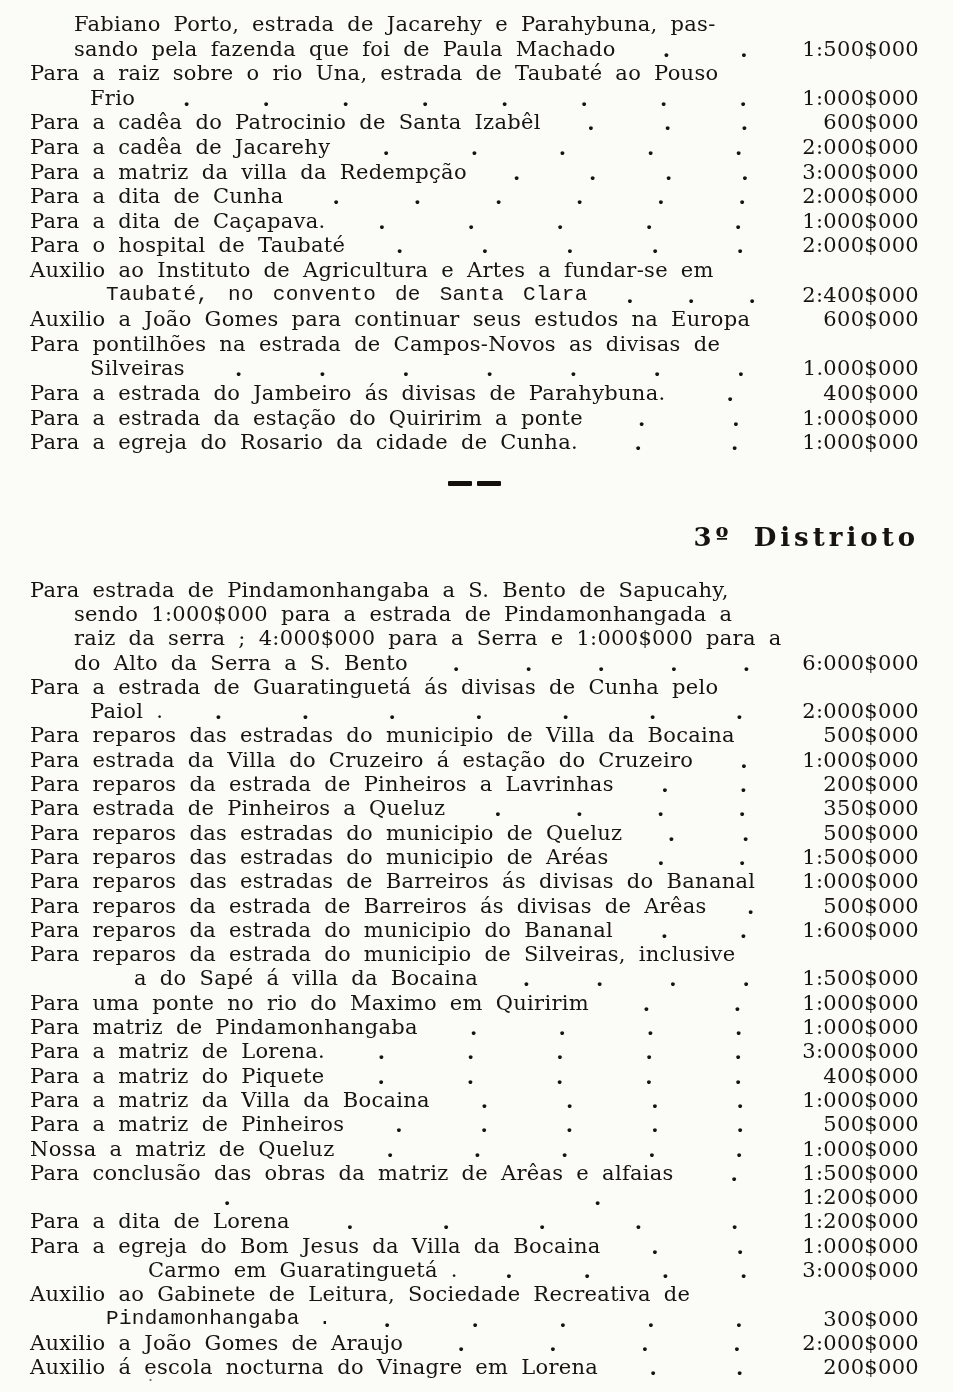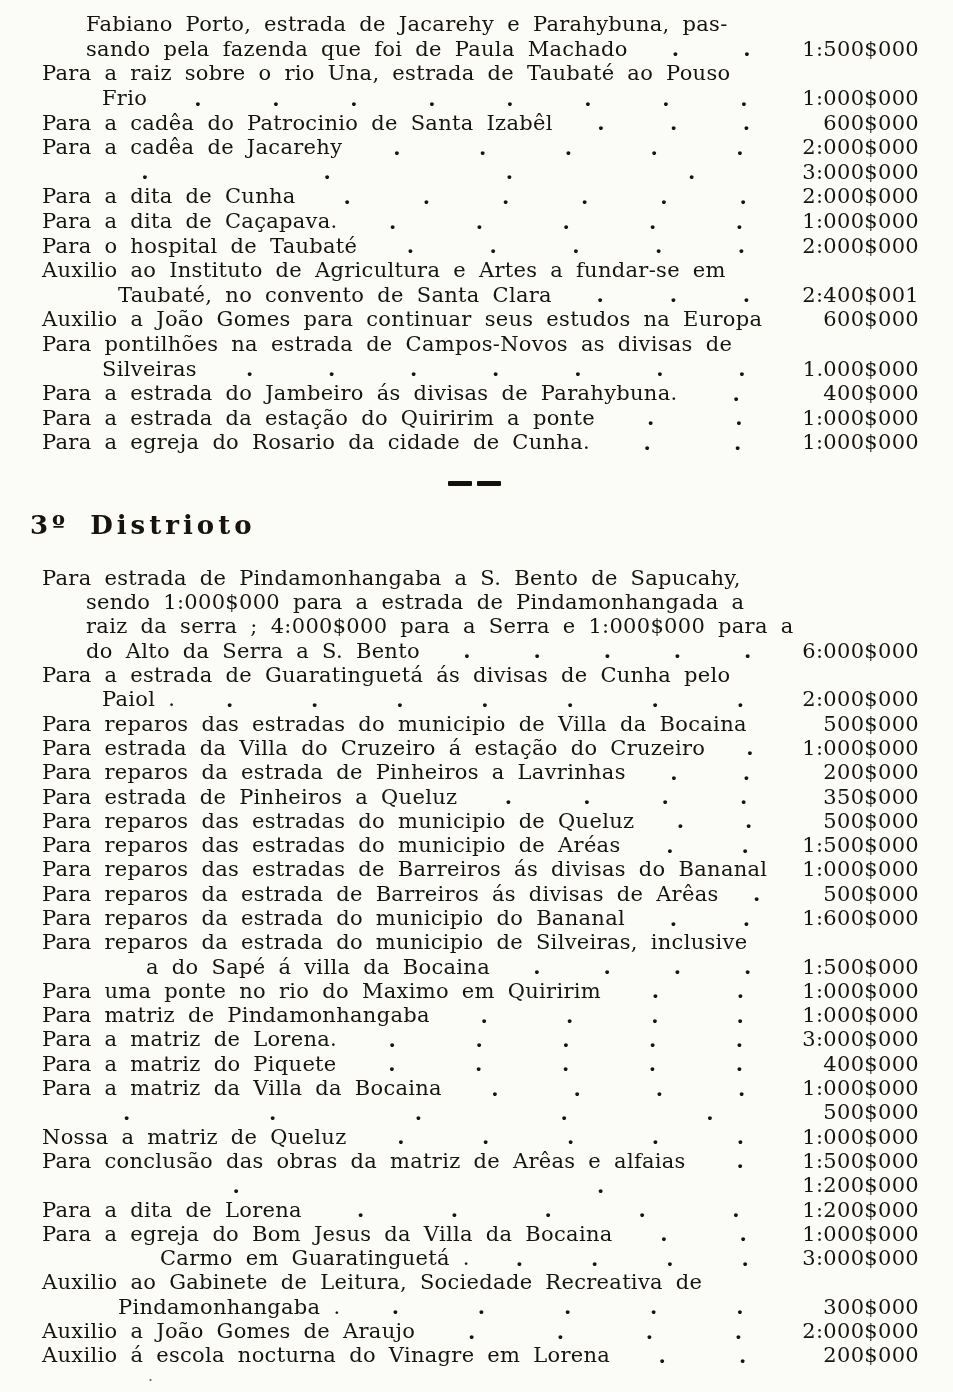--- a/index.html
+++ b/index.html
@@ -10,28 +10,28 @@
     color: #17130f;
     font-family: "DejaVu Serif", serif;
     font-size: 21px;
     letter-spacing: 0.3px;
     word-spacing: 6px;
     overflow: hidden;
     padding: 12px 34px 0 30px;
     position: relative;
   }
   .entries { width: 100%; }
-  .line { display: flex; align-items: center; margin-left: 12px; }
+  .line { display: flex; align-items: flex-start; }
   #s1 .line { height: 24.6px; }
   #s2 .line { height: 24.3px; }
   .t { white-space: nowrap; flex: none; }
   .ind0 { padding-left: 0; }
   .ind1 { padding-left: 44px; }
   .ind2 { padding-left: 60px; }
-  .ind3 { padding-left: 76px; }
+  .ind3 { padding-left: 76px; font-family: Liberation Mono, monospace; }
   .ind4 { padding-left: 104px; }
   .ind5 { padding-left: 118px; }
   .dots {
     flex: 1 1 auto;
     display: flex;
     justify-content: space-around;
     align-items: baseline;
     min-width: 0;
     overflow: hidden;
     padding: 0 18px 0 12px;
@@ -45,25 +45,25 @@
     gap: 5px;
     justify-content: center;
   }
   .divider span {
     display: inline-block;
     width: 24px; height: 5px;
     background: #14110d;
     border-radius: 1px;
   }
   .heading {
-    text-align: left;
+    text-align: right;
     font-size: 26px;
     font-weight: bold;
     letter-spacing: 4px;
-    margin: 24px 0 26px 0;
+    margin: 36px 0 26px 0;
     word-spacing: 8px;
   }
   .bottom-artifact {
     position: absolute;
     left: 148px; bottom: 2px;
     color: #6f6b66;
     font-size: 16px;
     letter-spacing: 6px;
   }
 </style>
@@ -113,20 +113,21 @@
       <span class="dots">
         <i>.</i>
         <i>.</i>
         <i>.</i>
         <i>.</i>
         <i>.</i>
       </span>
       <span class="value">2:000$000</span>
     </div>
     <div class="line">
+      <span class="t ind0">Para a matriz da villa da Redempção</span>
       <span class="dots">
         <i>.</i>
         <i>.</i>
         <i>.</i>
         <i>.</i>
       </span>
       <span class="value">3:000$000</span>
     </div>
     <div class="line">
       <span class="t ind0">Para a dita de Cunha</span>
@@ -165,21 +166,21 @@
     <div class="line">
       <span class="t ind0">Auxilio ao Instituto de Agricultura e Artes a fundar-se em</span>
     </div>
     <div class="line">
       <span class="t ind3">Taubaté, no convento de Santa Clara</span>
       <span class="dots">
         <i>.</i>
         <i>.</i>
         <i>.</i>
       </span>
-      <span class="value">2:400$001</span>
+      <span class="value">2:400$000</span>
     </div>
     <div class="line">
       <span class="t ind0">Auxilio a João Gomes para continuar seus estudos na Europa</span>
       <span class="dots"></span>
       <span class="value">600$000</span>
     </div>
     <div class="line">
       <span class="t ind0">Para pontilhões na estrada de Campos-Novos as divisas de</span>
     </div>
     <div class="line">
@@ -387,20 +388,21 @@
       <span class="t ind0">Para a matriz da Villa da Bocaina</span>
       <span class="dots">
         <i>.</i>
         <i>.</i>
         <i>.</i>
         <i>.</i>
       </span>
       <span class="value">1:000$000</span>
     </div>
     <div class="line">
+      <span class="t ind0">Para a matriz de Pinheiros</span>
       <span class="dots">
         <i>.</i>
         <i>.</i>
         <i>.</i>
         <i>.</i>
         <i>.</i>
       </span>
       <span class="value">500$000</span>
     </div>
     <div class="line">

